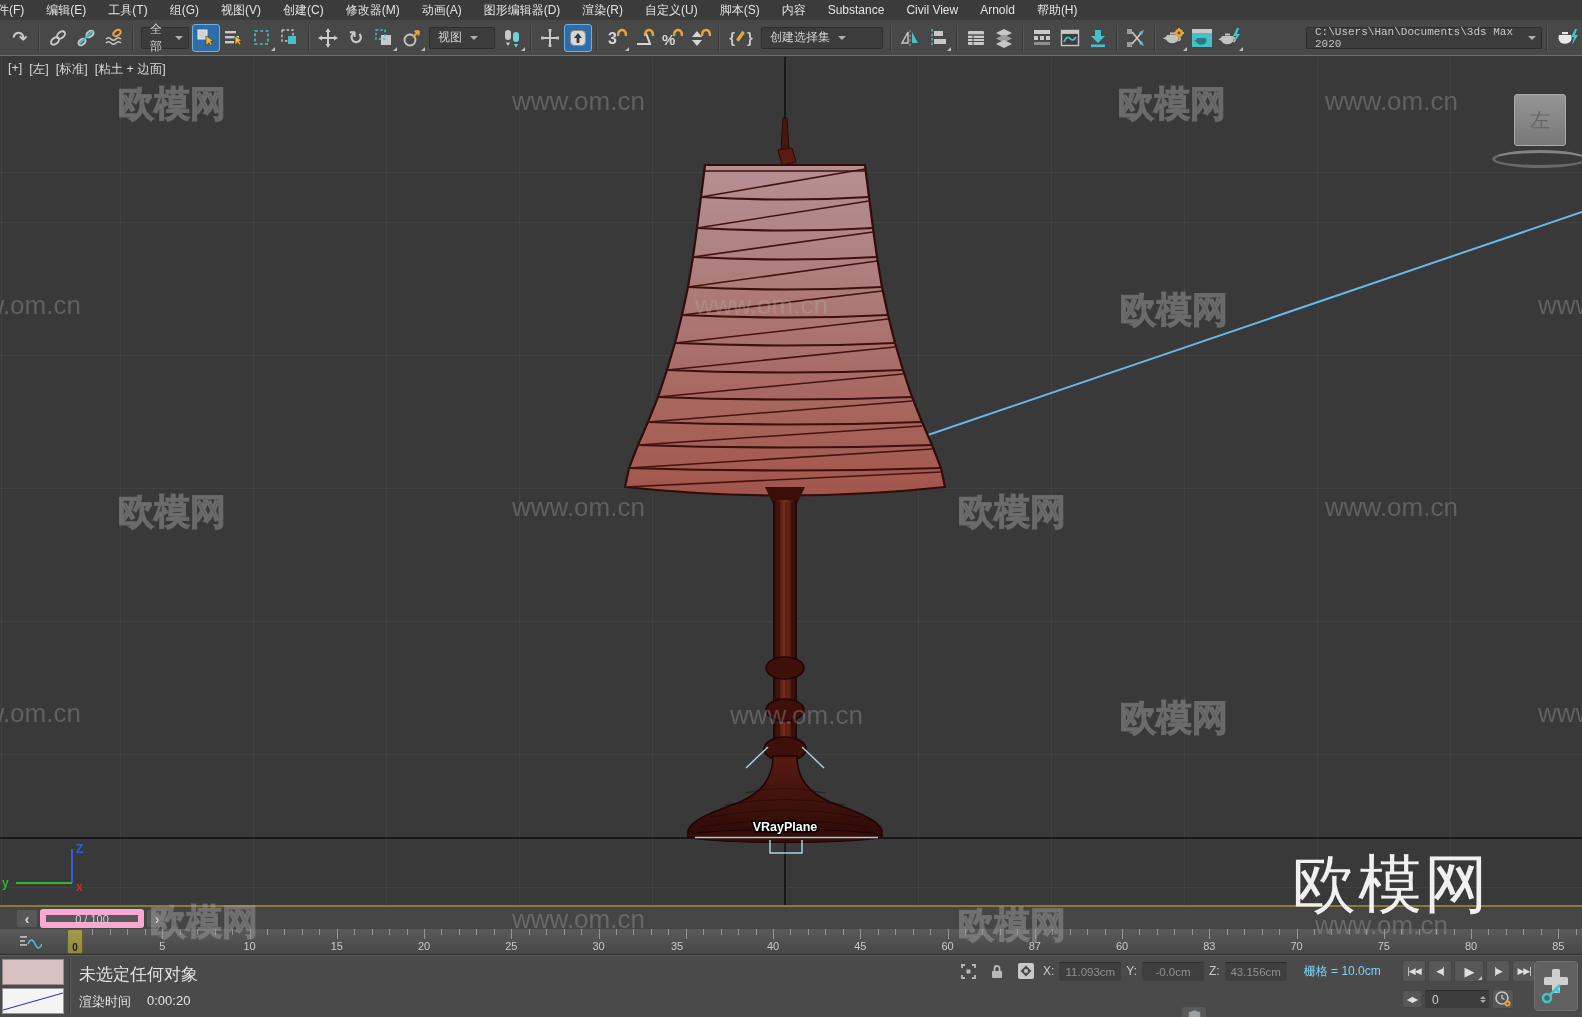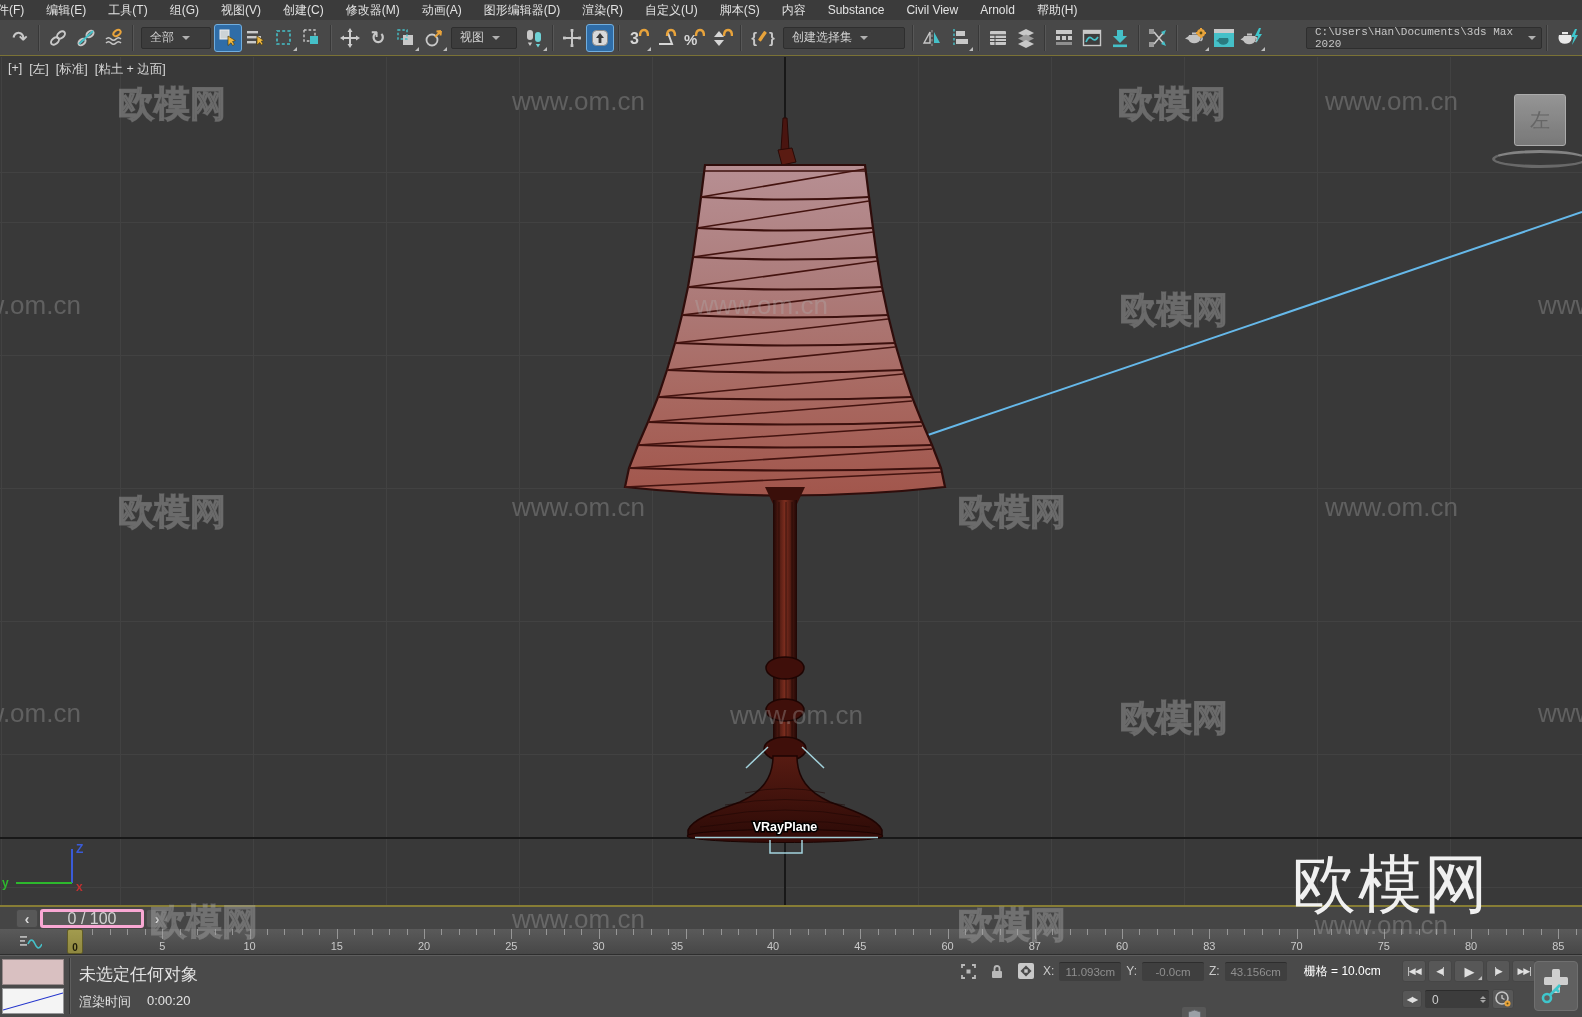--- a/index.html
+++ b/index.html
@@ -16,21 +16,21 @@
   .tb-btn{position:relative;width:28px;height:28px;display:flex;align-items:center;justify-content:center;
           color:#c8c8c8;flex:0 0 auto;border-radius:3px;}
   .tb-btn.active{background:#2f6da8;border:1px solid #71aede;box-sizing:border-box;}
   .tb-btn .uni{font-size:18px;font-weight:bold;line-height:1;}
   .fly::after{content:'';position:absolute;right:1px;bottom:1px;border-left:4px solid transparent;border-bottom:4px solid #bdbdbd;}
   .sep{width:2px;height:26px;margin:0 4px;flex:0 0 auto;
        background:linear-gradient(90deg,#383838 0 1px,#575757 1px 2px);}
   .dd{display:flex;align-items:center;background:#3c3c3c;border:1px solid #2e2e2e;height:22px;border-radius:2px;
       color:#d0d0d0;font-size:12px;padding:0 5px 0 8px;flex:0 0 auto;box-sizing:border-box;}
   .dd .arrow{width:0;height:0;border:4px solid transparent;border-top-color:#b0b0b0;margin-left:8px;margin-top:5px;}
-  .dd.w-all{width:70px;margin:0 3px;}
+  .dd.w-all{width:48px;margin:0 3px;}
   .dd.w-view{width:66px;margin:0 3px;}
   .dd.w-sets{width:122px;margin:0 3px;}
   .dd.w-path{width:236px;margin-left:auto;font-family:"Liberation Mono","DejaVu Sans Mono",monospace;font-size:11px;color:#c5c5c5;}
   
   .viewport{position:absolute;left:0;top:57px;width:1582px;height:848px;background-color:#393939;
     background-image:repeating-linear-gradient(90deg,#424242 0 1px,transparent 1px 133px),
                      repeating-linear-gradient(0deg,#424242 0 1px,transparent 1px 133px);
     background-position:120px 116px;}
   .axis-v{position:absolute;left:784px;top:0;width:2px;height:848px;background:#181818;}
   .axis-h{position:absolute;left:0;top:780px;width:1582px;height:2px;background:#181818;}
@@ -46,22 +46,22 @@
            border-top-color:#8a8a8a;box-sizing:border-box;}
   
   .brand-big{position:absolute;left:1292px;top:841px;font-size:64px;color:rgba(248,248,248,.96);z-index:60;
              pointer-events:none;letter-spacing:2px;}
   
   .timeslider-row{position:absolute;left:0;top:905px;width:100%;height:24px;background:#454545;
                   border-top:2px solid #877d35;box-sizing:border-box;}
   .ts-widget{position:absolute;left:16px;top:2px;width:152px;height:19px;display:flex;gap:2px;}
   .ts-btn{width:22px;height:19px;background:#585858;border:1px solid #474747;border-radius:3px;color:#dcdcdc;
           display:flex;align-items:center;justify-content:center;font-size:14px;font-weight:bold;box-sizing:border-box;}
-  .ts-field{flex:1;height:19px;background:#585858;border:3px solid #f9a8d4;border-radius:3px;color:#d2d2d2;
-            display:flex;align-items:center;justify-content:center;font-size:16px;box-sizing:border-box;}
+  .ts-field{flex:1;height:19px;background:#585858;border:6px solid #f9a8d4;border-radius:3px;color:#d2d2d2;
+            display:flex;align-items:center;justify-content:center;font-size:11px;box-sizing:border-box;}
   
   .ruler{position:absolute;left:0;top:929px;width:100%;height:26px;background:linear-gradient(#5a5a5a,#474747);
          border-bottom:1px solid #2e2e2e;box-sizing:border-box;}
   .tick{position:absolute;top:0;width:1px;background:#969696;}
   .tick-label{position:absolute;top:11px;font-size:11px;color:#c9c9c9;transform:translateX(-50%);}
   .frame-marker{position:absolute;top:0;width:16px;height:25px;background:linear-gradient(#a29b4e,#8f8840);
                 border:1px solid #5f5a26;border-radius:2px;box-sizing:border-box;display:flex;align-items:flex-end;
                 justify-content:center;color:#1e1c08;font-size:10px;font-weight:bold;}
   .mini-curve{position:absolute;left:20px;top:5px;}
   
@@ -69,21 +69,21 @@
              box-sizing:border-box;}
   .panel-pink{position:absolute;left:2px;top:3px;width:62px;height:26px;background:#d9c0c1;border:1px solid #98898a;box-sizing:border-box;}
   .panel-white{position:absolute;left:2px;top:32px;width:62px;height:26px;background:#f4f4f4;border:1px solid #98989a;box-sizing:border-box;}
   .status-sep{position:absolute;left:69px;top:2px;width:2px;height:56px;background:linear-gradient(90deg,#353535 0 1px,#5e5e5e 1px 2px);}
   .prompt1{position:absolute;left:79px;top:7px;color:#e3e3e3;font-size:17px;}
   .prompt2{position:absolute;left:79px;top:37px;color:#e3e3e3;font-size:13px;display:flex;gap:16px;}
   .coord-row{position:absolute;left:956px;top:5px;display:flex;align-items:center;gap:5px;}
   .coord-label{color:#c9c9c9;font-size:12px;}
   .coord-field{width:62px;height:18px;background:#3f3f3f;border-top:1px solid #2d2d2d;border-radius:2px;color:#8f8f8f;
                font-size:11.5px;display:flex;align-items:center;justify-content:center;}
-  .grid-text{color:#ffffff;font-size:12px;margin-left:12px;}
+  .grid-text{color:#7dd3fc;font-size:12px;margin-left:12px;}
   .anim-row{position:absolute;left:1158px;top:51px;display:flex;align-items:center;gap:7px;flex-direction:column;}
   .sb-btn{width:24px;height:20px;background:#585858;border-radius:2px;display:flex;align-items:center;justify-content:center;}
   .sb-btn.blue{background:#3a72a8;}
   .green-dot{width:10px;height:10px;border-radius:50%;background:#2fbf3f;}
   .zero-badge{width:16px;height:16px;border-radius:50%;background:#d9d9d9;color:#222;font-size:11px;font-weight:bold;
               display:flex;align-items:center;justify-content:center;}
   .anim-text{color:#d8d8d8;font-size:12px;}
   .transport1{position:absolute;left:1402px;top:4px;display:flex;gap:2px;align-items:center;}
   .transport2{position:absolute;left:1402px;top:33px;display:flex;gap:3px;align-items:center;}
   .tr-btn{height:22px;min-width:24px;background:#575757;border:1px solid #464646;border-radius:3px;color:#e0e0e0;

